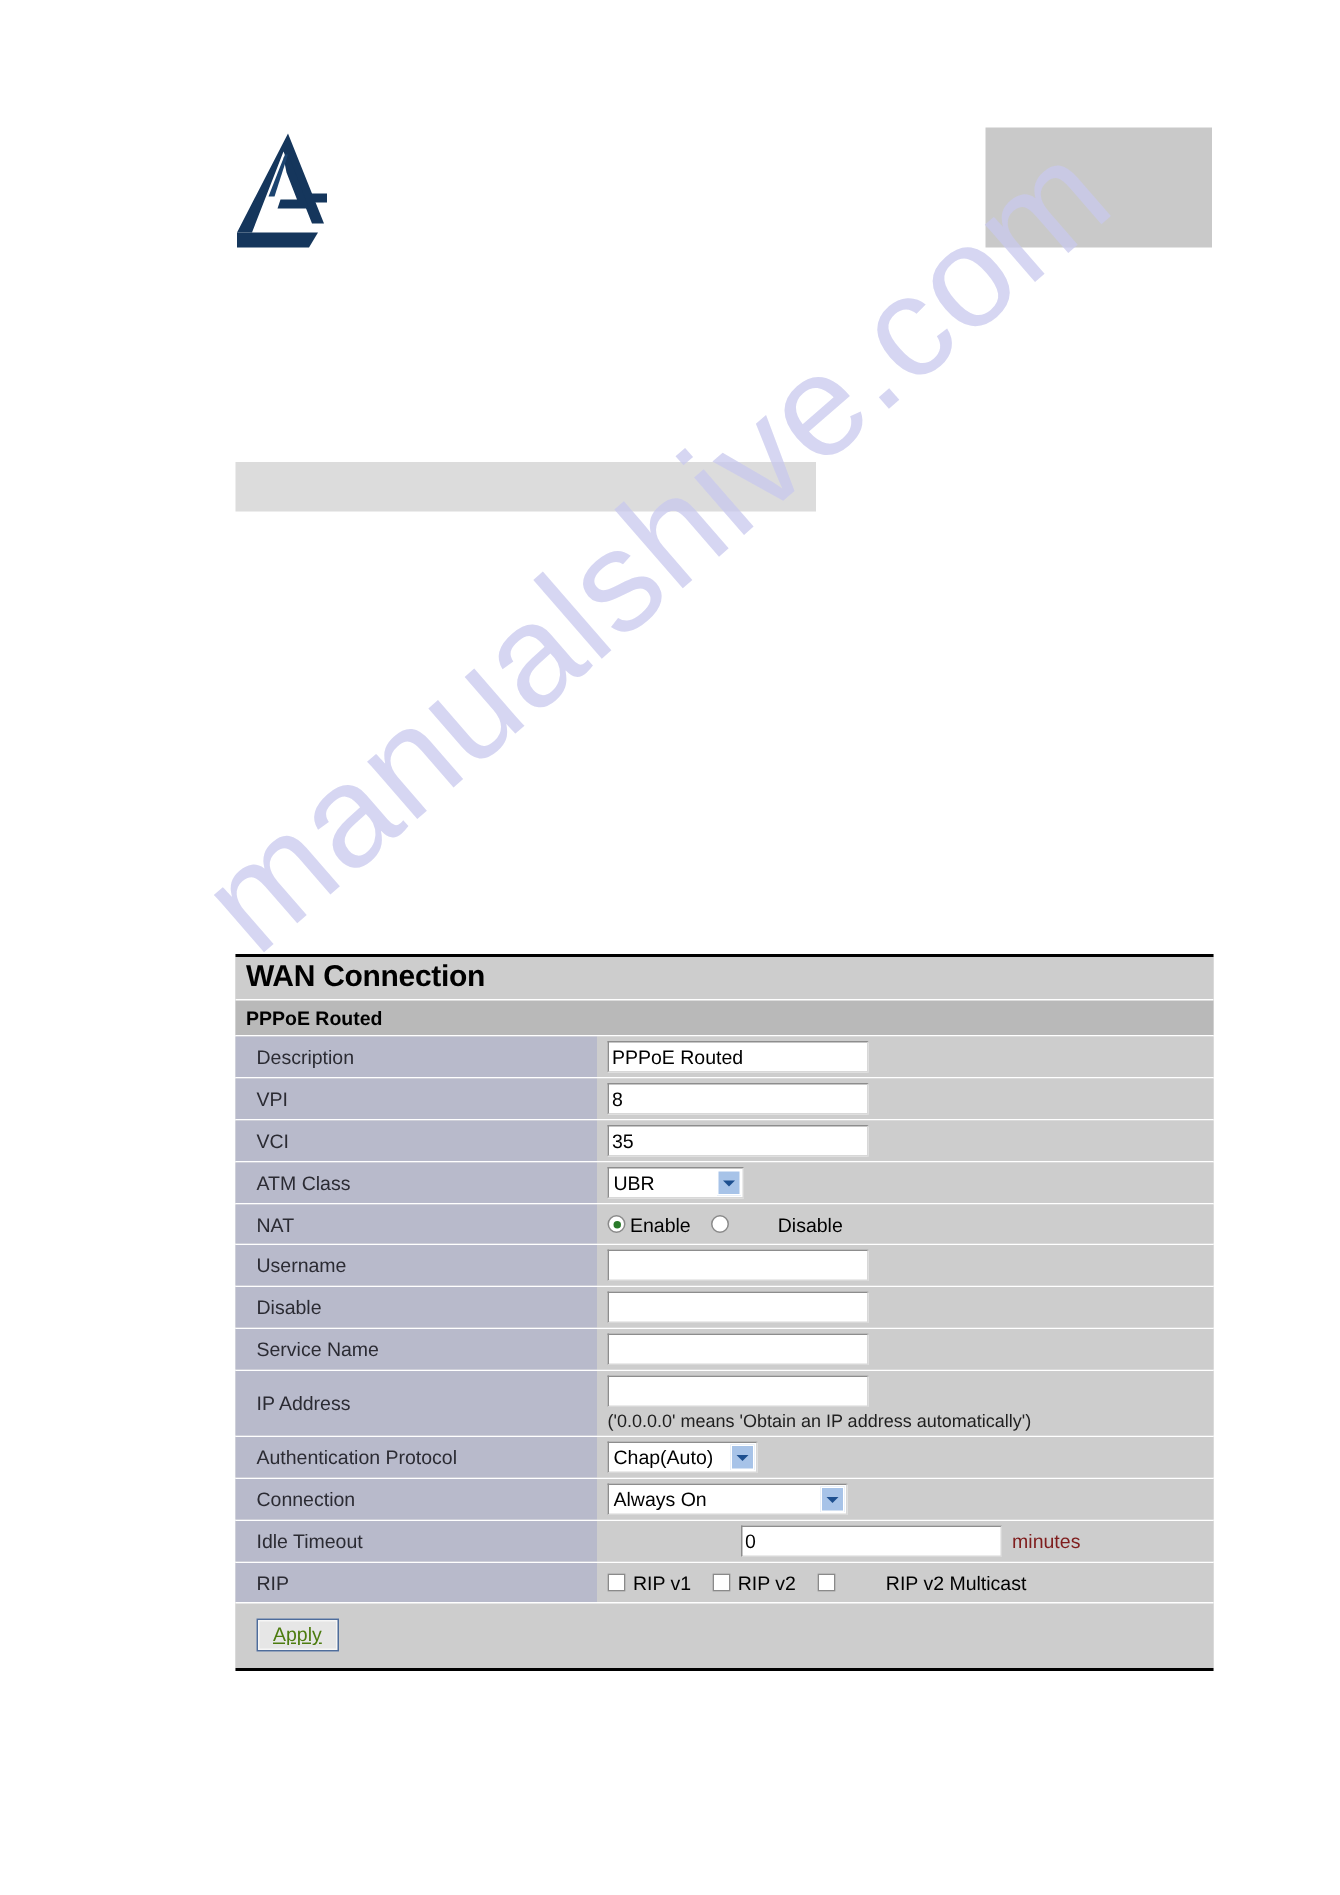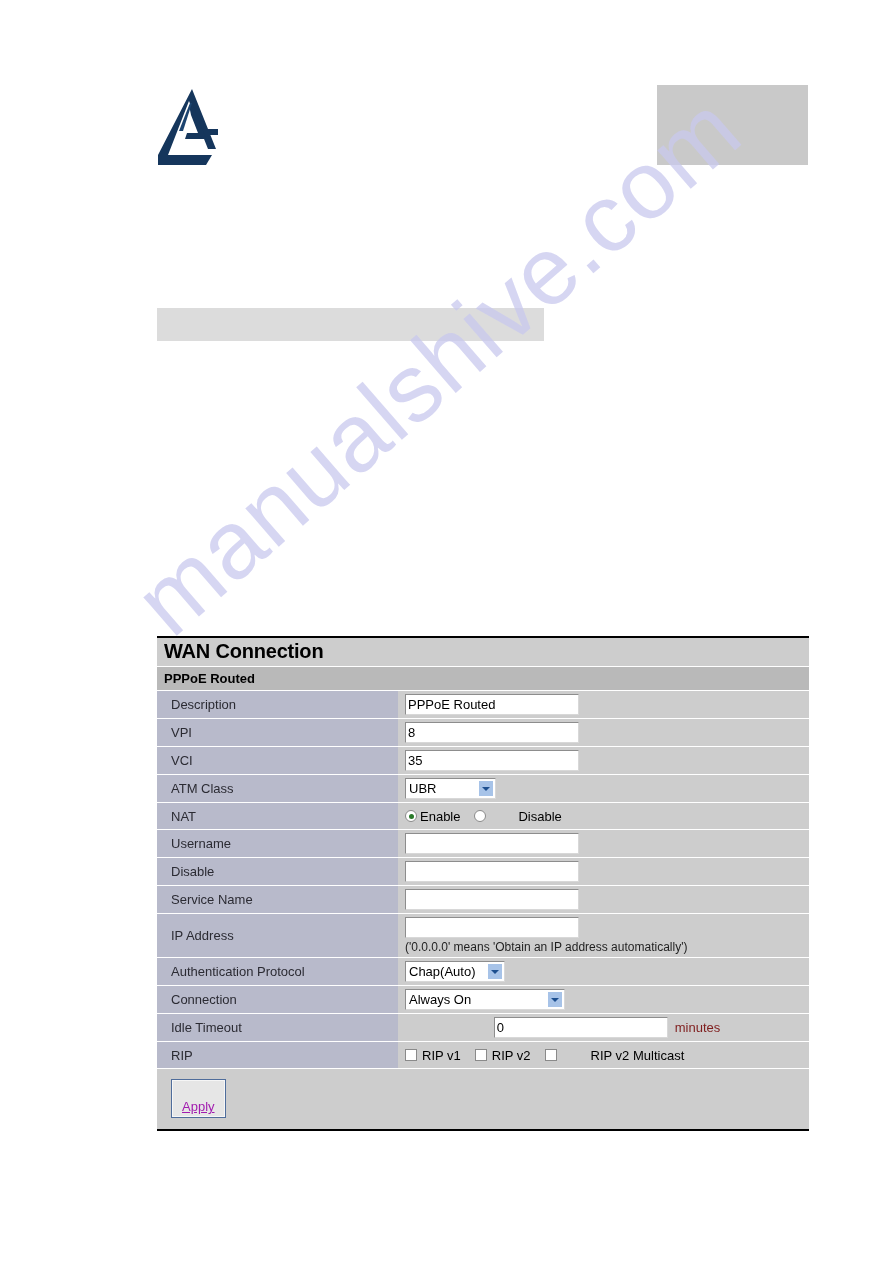--- a/index.html
+++ b/index.html
@@ -248,24 +248,24 @@
 
   
   #apply-bar {
     background: #cdcdcd;
     border-top: 1px solid #ffffff;
     padding: 10px 0 11px 14px;
   }
   #apply-btn {
     font-family: "Liberation Sans", sans-serif;
     font-size: 13px;
-    color: #a21caf;
+    color: #4d7c0f;
     background: #e6e6e6;
     border: 1px solid #4f6d9b;
-    padding: 19px 10px 3px 10px;
+    padding: 2px 10px 3px 10px;
     box-shadow: inset 0 0 0 1px #f6f6f6;
     cursor: pointer;
     text-decoration: underline;
   }
 </style>
 </head>
 <body>
 
 <div id="page">
 

